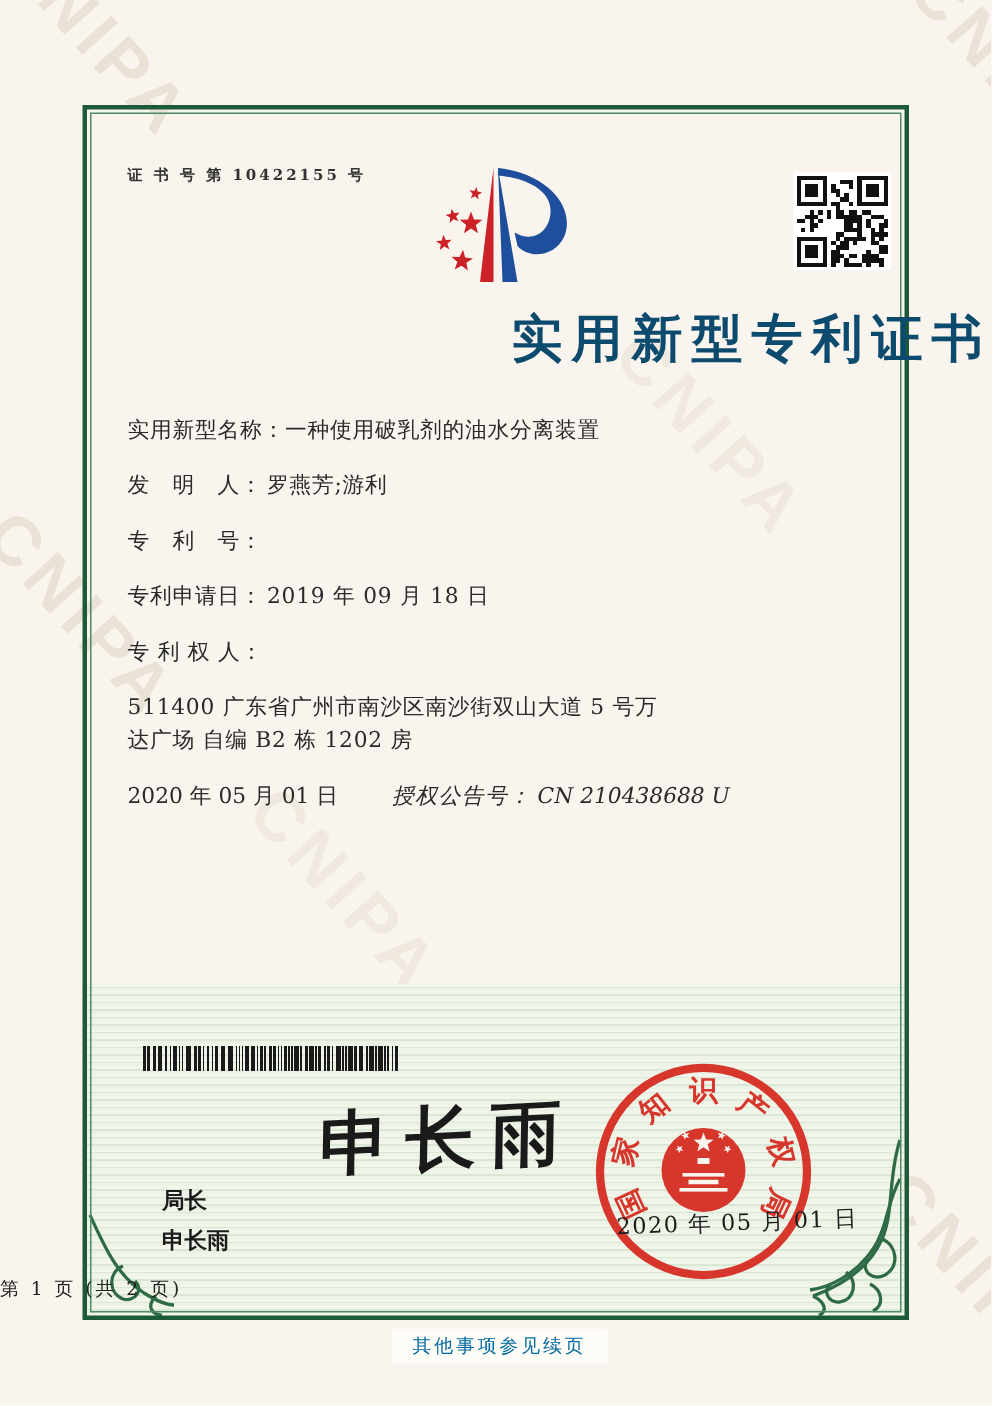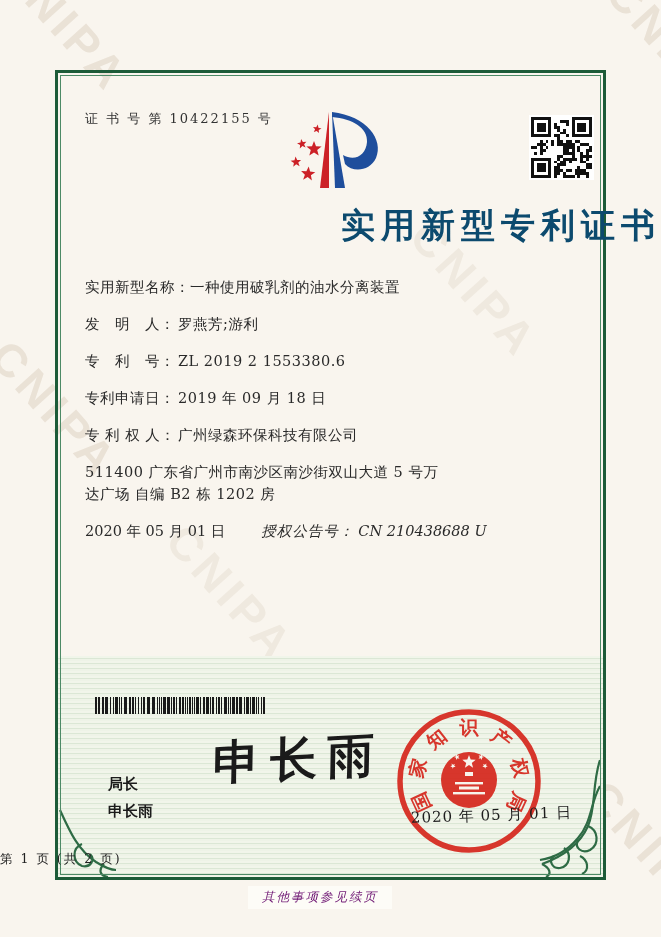--- a/index.html
+++ b/index.html
@@ -42,21 +42,21 @@
   .flourish-left{left:56px;top:804px;width:62px;height:74px;transform:scaleX(-1);}
   
   .frame{
     position:absolute;left:55px;top:70px;width:545px;height:804px;
     border:3px solid #1d5b38;z-index:3;pointer-events:none;
   }
   .frame-inner{position:absolute;inset:2px;border:1px solid #4d8a66;}
   
   .cert-no{
     position:absolute;left:85px;top:110px;
-    font-size:13px;letter-spacing:2px;color:#333;z-index:4;
+    font-size:10px;letter-spacing:2px;color:#333;z-index:4;font-weight:bold;
   }
   .qr{position:absolute;left:529px;top:115px;width:61px;height:61px;background:#fff;padding:2px;z-index:4;}
   .logo{position:absolute;left:283px;top:104px;width:110px;height:92px;z-index:4;}
   .title{
     position:absolute;left:0;top:203px;width:661px;
     text-align:right;font-size:34px;font-weight:bold;
     letter-spacing:6px;color:#0c4a6e;z-index:4;
   }
   
   .fields{position:absolute;left:85px;top:276px;width:470px;z-index:4;font-size:14.5px;}
@@ -66,44 +66,44 @@
   .addr-val{max-width:368px;}
   .grant-row{display:flex;}
   .grant-no{margin-left:36px;display:flex;font-style:italic;}
   .grant-no .lab{flex:0 0 97px;letter-spacing:1px;}
   
   .paras{position:absolute;left:84px;top:543px;width:496px;z-index:4;
     font-size:14px;line-height:20.5px;letter-spacing:0.4px;color:#222;}
   .paras p{margin:0;text-indent:2em;}
   
   .barcode{position:absolute;left:95px;top:697px;width:172px;height:17px;z-index:4;}
-  .signatory{position:absolute;left:108px;top:770px;z-index:4;
-    font-family:Liberation Sans, sans-serif;font-size:15px;font-weight:600;
+  .signatory{position:absolute;left:108px;top:788px;z-index:4;
+    font-family:Liberation Mono, monospace;font-size:15px;font-weight:600;
     line-height:27px;color:#1c1c1c;}
   .signature{
     position:absolute;left:213px;top:728px;z-index:5;
     font-size:47px;font-weight:600;letter-spacing:10px;color:#1a1a1a;
     transform:rotate(-3deg) skewX(-4deg);white-space:nowrap;
   }
   .seal{position:absolute;left:394px;top:706px;width:150px;height:150px;z-index:6;opacity:0.93;}
   .seal-ring{fill:none;stroke:#d6281e;stroke-width:5.5;}
   .seal-char{fill:#d6281e;font-size:19px;font-weight:bold;
     font-family:"DejaVu Sans", sans-serif;text-anchor:middle;dominant-baseline:central;}
   .seal-date{
     position:absolute;left:404px;top:806px;width:175px;z-index:7;
     font-size:15px;letter-spacing:1px;color:#1d1d1d;text-align:center;
     transform:rotate(-2deg);white-space:nowrap;
   }
   .page-info{
     position:absolute;left:0;top:851px;width:661px;text-align:left;
     font-size:12.5px;letter-spacing:2px;z-index:4;color:#222;
   }
   .note{
-    position:absolute;left:248px;top:886px;z-index:4;
-    background:#fdfcf7;padding:3px 14px;font-size:12.5px;letter-spacing:2px;color:#701a75;font-style:italic;
+    position:absolute;left:261px;top:886px;z-index:4;
+    background:#fdfcf7;padding:3px 14px;font-size:12.5px;letter-spacing:2px;color:#0369a1;
   }
   .qr svg,.logo svg,.barcode svg,.flourish svg{display:block;width:100%;height:100%;}
 </style>
 </head>
 <body>
 
 <div class="page">
 
   <div class="wm wm1">CNIPA</div>
   <div class="wm wm2">CNIPA</div>
@@ -384,29 +384,27 @@
     <div class="frow">
       <span class="lab">实用新型名称：</span>
       <span class="val">一种使用破乳剂的油水分离装置</span>
     </div>
     <div class="frow">
       <span class="lab">发　明　人：</span>
       <span class="val">罗燕芳;游利</span>
     </div>
     <div class="frow">
       <span class="lab">专　利　号：</span>
-      <span class="val">ZL 2019 2 1553380.6</span>
     </div>
     <div class="frow">
       <span class="lab">专利申请日：</span>
       <span class="val">2019 年 09 月 18 日</span>
     </div>
     <div class="frow">
       <span class="lab">专 利 权 人：</span>
-      <span class="val">广州绿森环保科技有限公司</span>
     </div>
     <div class="frow">
       <span class="val addr-val">511400 广东省广州市南沙区南沙街双山大道 5 号万达广场 自编 B2 栋 1202 房</span>
     </div>
     <div class="frow grant-row">
       <span>2020 年 05 月 01 日</span>
       <span class="grant-no">
         <span class="lab">授权公告号：</span>
         <span>CN 210438688 U</span>
       </span>

